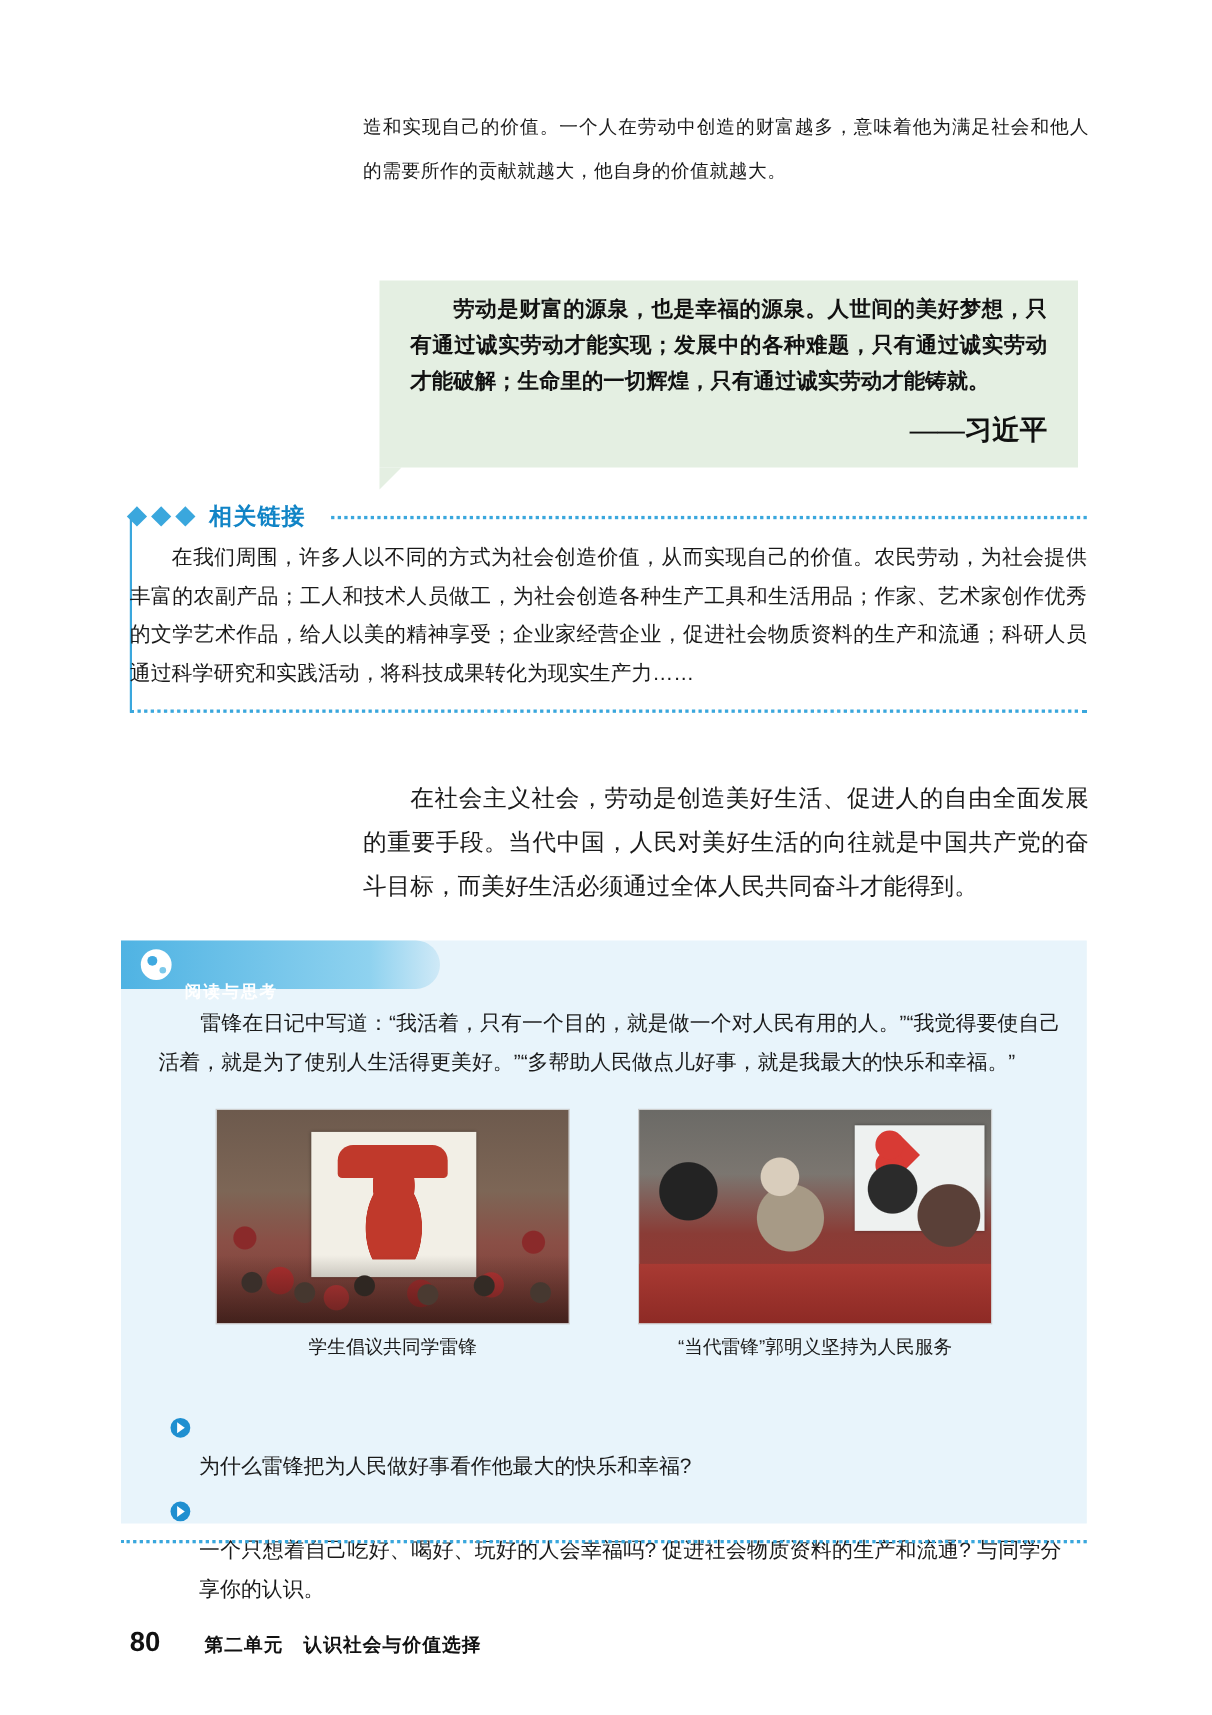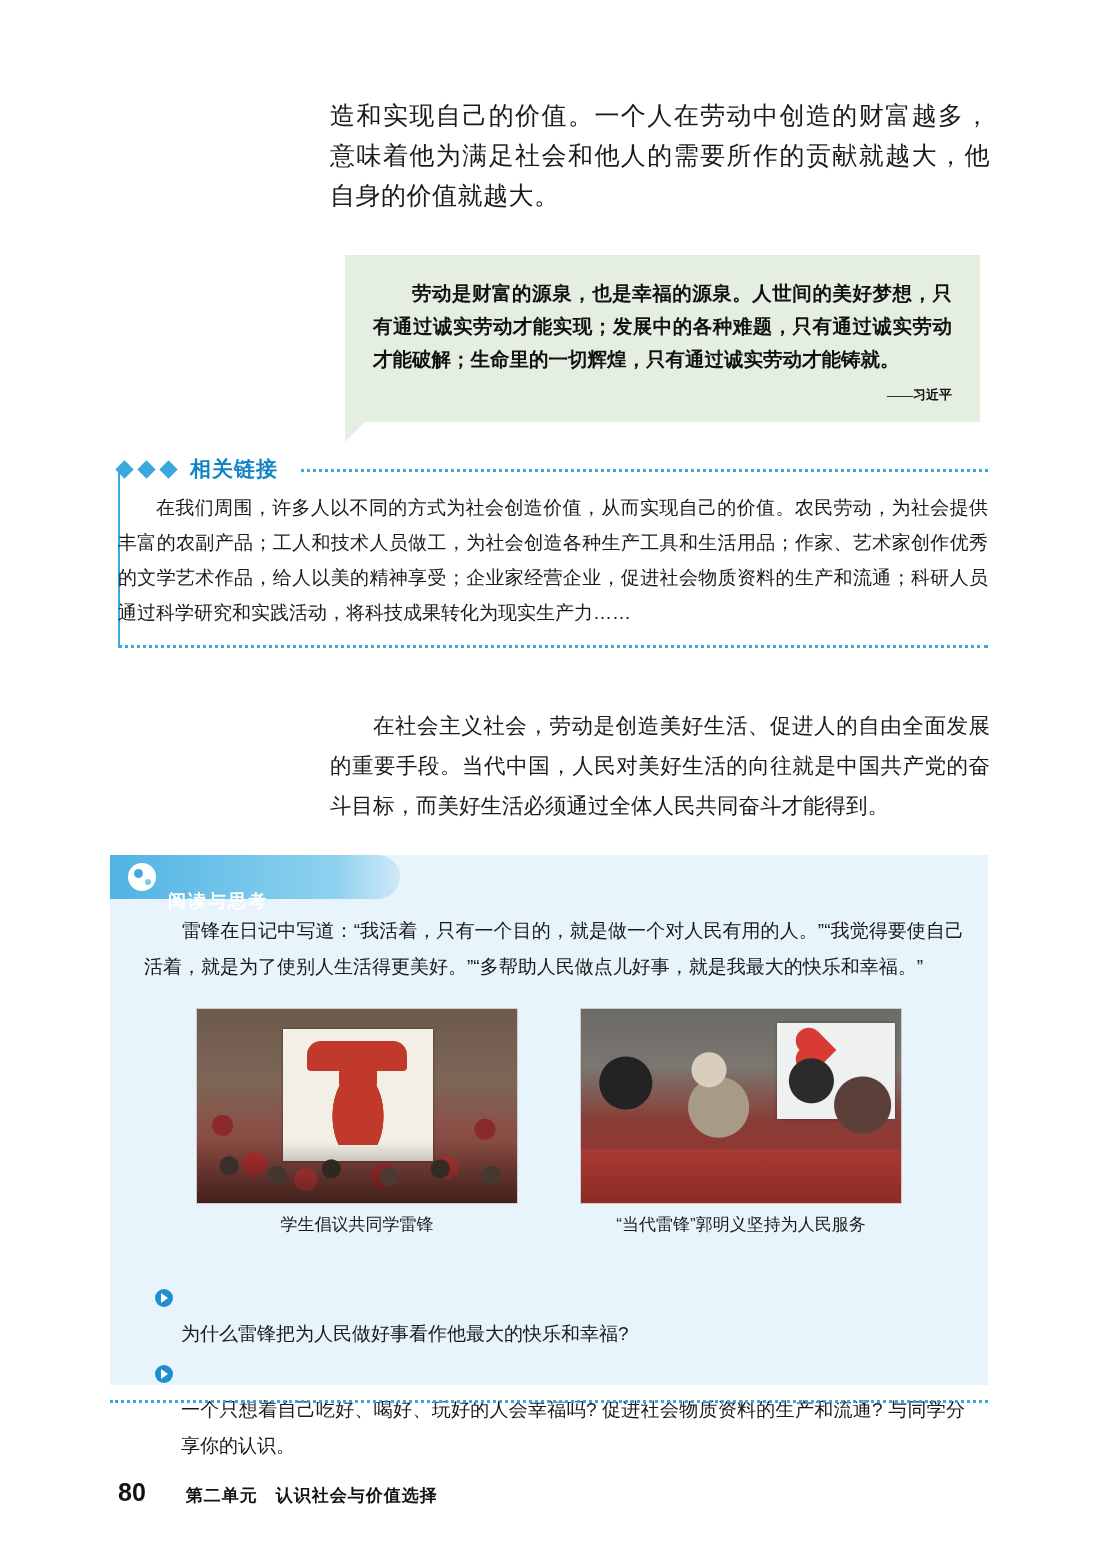--- a/index.html
+++ b/index.html
@@ -19,54 +19,54 @@
     background: #fff;
     overflow: hidden;
   }
 
   
   .top-para {
     position: absolute;
     left: 330px;
     top: 96px;
     width: 660px;
-    font-size: 25px;
+    font-size: 17px;
     line-height: 40px;
     letter-spacing: 0.5px;
     text-align: justify;
     color: #1a1a1a;
   }
 
   
   .quote-wrap {
     position: absolute;
     left: 345px;
     top: 255px;
     width: 635px;
   }
   .quote-box {
     background: #e4efe2;
-    padding: 22px 28px 18px 28px;
+    padding: 10px 28px 18px 28px;
     box-sizing: border-box;
     position: relative;
   }
   .quote-text {
     font-family: "Liberation Serif", "DejaVu Serif", serif;
     font-weight: bold;
     font-size: 19.5px;
     line-height: 33px;
     color: #111;
     text-align: justify;
     text-indent: 2em;
   }
   .quote-attrib {
     margin-top: 10px;
     text-align: right;
     font-weight: bold;
-    font-size: 13px;
+    font-size: 25px;
     color: #111;
   }
   .quote-tail {
     position: absolute;
     left: 0px;
     bottom: -20px;
     width: 0;
     height: 0;
     border-left: 20px solid #e4efe2;
     border-bottom: 20px solid transparent;
@@ -187,21 +187,21 @@
     content: "";
     position: absolute;
     right: 5px; bottom: 6px;
     width: 6px; height: 6px;
     border-radius: 50%;
     background: #7cc9ea;
   }
   .read-tab-label {
     font-family: "Liberation Sans", sans-serif;
     font-weight: bold;
-    font-size: 18px;
+    font-size: 15px;
     color: #ffffff;
     margin-left: 12px;
     letter-spacing: 2px;
     margin-top: 48px;
   }
   .read-text {
     position: absolute;
     left: 144px;
     top: 913px;
     width: 820px;

